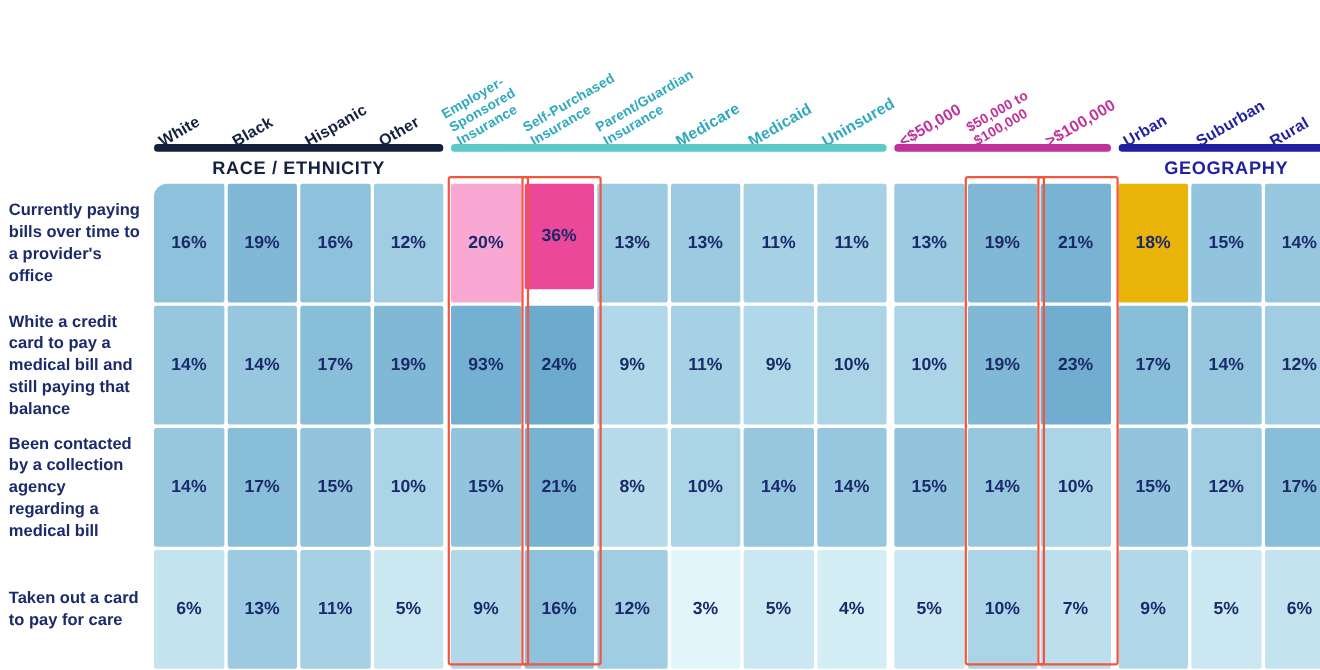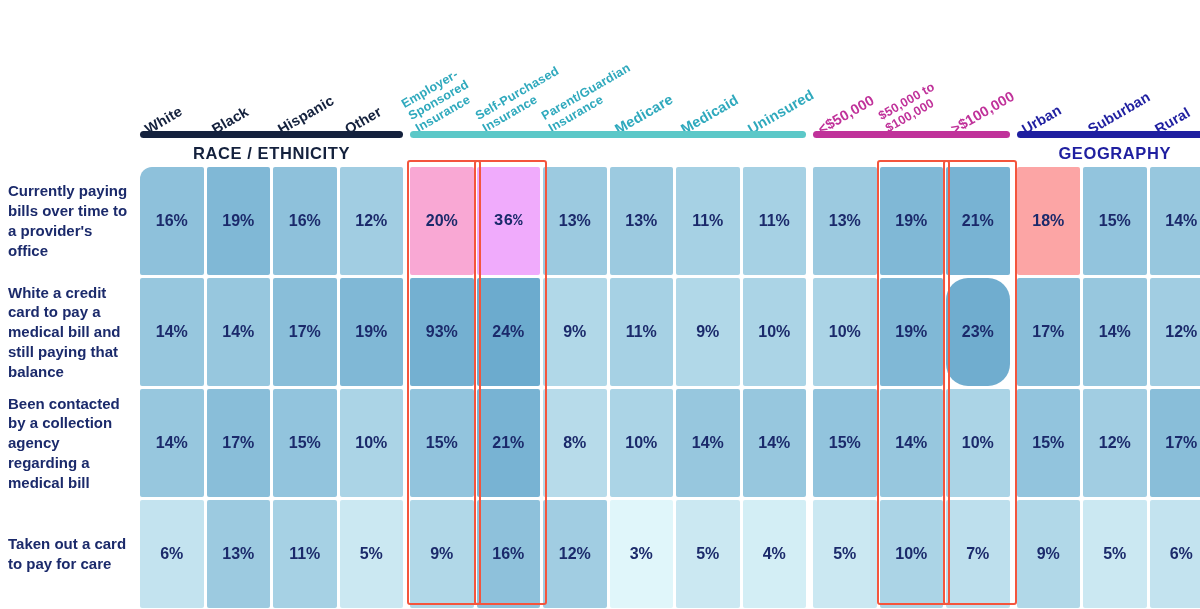--- a/index.html
+++ b/index.html
@@ -132,47 +132,47 @@
       <div class="group-title" style="left: 1016.5px; width: 196.5px; top: 144px; color: rgb(31, 31, 160);">GEOGRAPHY</div>
     </div>
   <div class="grid" id="grid">
       <div class="row" style="top: 167px; height: 108px;">
         <div class="row-label">Currently paying bills over time to a provider's office</div>
         <div class="cell" style="left: 140px; width: 63.5px; height: 108px; background: rgb(142, 193, 219); border-top-left-radius: 12px;">16%</div>
         <div class="cell" style="left: 206.5px; width: 63.5px; height: 108px; background: rgb(128, 184, 214);">19%</div>
         <div class="cell" style="left: 273px; width: 63.5px; height: 108px; background: rgb(142, 193, 219);">16%</div>
         <div class="cell" style="left: 339.5px; width: 63.5px; height: 108px; background: rgb(161, 205, 226);">12%</div>
         <div class="cell" style="left: 410px; width: 63.5px; height: 108px; background: #f9a8d4;">20%</div>
-        <div class="cell" style="left: 476.5px; width: 63.5px; height: 108px; background: #f0abfc; font-family: Liberation Mono, monospace;">36%</div>
+        <div class="cell" style="left: 476.5px; width: 63.5px; height: 96px; background: #ec4899;">36%</div>
         <div class="cell" style="left: 543px; width: 63.5px; height: 108px; background: rgb(156, 202, 224);">13%</div>
         <div class="cell" style="left: 609.5px; width: 63.5px; height: 108px; background: rgb(156, 202, 224);">13%</div>
         <div class="cell" style="left: 676px; width: 63.5px; height: 108px; background: rgb(166, 209, 228);">11%</div>
         <div class="cell" style="left: 742.5px; width: 63.5px; height: 108px; background: rgb(166, 209, 228);">11%</div>
         <div class="cell" style="left: 813px; width: 63.5px; height: 108px; background: rgb(156, 202, 224);">13%</div>
         <div class="cell" style="left: 879.5px; width: 63.5px; height: 108px; background: rgb(128, 184, 214);">19%</div>
         <div class="cell" style="left: 946px; width: 63.5px; height: 108px; background: rgb(120, 179, 211);">21%</div>
-        <div class="cell" style="left: 1016.5px; width: 63.5px; height: 108px; background: #fca5a5;">18%</div>
+        <div class="cell" style="left: 1016.5px; width: 63.5px; height: 108px; background: #eab308;">18%</div>
         <div class="cell" style="left: 1083px; width: 63.5px; height: 108px; background: rgb(146, 196, 221);">15%</div>
         <div class="cell" style="left: 1149.5px; width: 63.5px; height: 108px; background: rgb(151, 199, 222); border-top-right-radius: 12px;">14%</div>
       </div>
       <div class="row" style="top: 278px; height: 108px;">
         <div class="row-label">White a credit card to pay a medical bill and still paying that balance</div>
         <div class="cell" style="left: 140px; width: 63.5px; height: 108px; background: rgb(151, 199, 222);">14%</div>
         <div class="cell" style="left: 206.5px; width: 63.5px; height: 108px; background: rgb(151, 199, 222);">14%</div>
         <div class="cell" style="left: 273px; width: 63.5px; height: 108px; background: rgb(137, 190, 217);">17%</div>
         <div class="cell" style="left: 339.5px; width: 63.5px; height: 108px; background: rgb(128, 184, 214);">19%</div>
         <div class="cell" style="left: 410px; width: 63.5px; height: 108px; background: rgb(116, 176, 209);">93%</div>
         <div class="cell" style="left: 476.5px; width: 63.5px; height: 108px; background: rgb(108, 171, 206);">24%</div>
         <div class="cell" style="left: 543px; width: 63.5px; height: 108px; background: rgb(177, 216, 232);">9%</div>
         <div class="cell" style="left: 609.5px; width: 63.5px; height: 108px; background: rgb(166, 209, 228);">11%</div>
         <div class="cell" style="left: 676px; width: 63.5px; height: 108px; background: rgb(177, 216, 232);">9%</div>
         <div class="cell" style="left: 742.5px; width: 63.5px; height: 108px; background: rgb(171, 212, 230);">10%</div>
         <div class="cell" style="left: 813px; width: 63.5px; height: 108px; background: rgb(171, 212, 230);">10%</div>
         <div class="cell" style="left: 879.5px; width: 63.5px; height: 108px; background: rgb(128, 184, 214);">19%</div>
-        <div class="cell" style="left: 946px; width: 63.5px; height: 108px; background: rgb(112, 173, 207); border-radius: 22px;">23%</div>
+        <div class="cell" style="left: 946px; width: 63.5px; height: 108px; background: rgb(112, 173, 207);">23%</div>
         <div class="cell" style="left: 1016.5px; width: 63.5px; height: 108px; background: rgb(137, 190, 217);">17%</div>
         <div class="cell" style="left: 1083px; width: 63.5px; height: 108px; background: rgb(151, 199, 222);">14%</div>
         <div class="cell" style="left: 1149.5px; width: 63.5px; height: 108px; background: rgb(161, 205, 226);">12%</div>
       </div>
       <div class="row" style="top: 389px; height: 108px;">
         <div class="row-label">Been contacted by a collection agency regarding a medical bill</div>
         <div class="cell" style="left: 140px; width: 63.5px; height: 108px; background: rgb(151, 199, 222);">14%</div>
         <div class="cell" style="left: 206.5px; width: 63.5px; height: 108px; background: rgb(137, 190, 217);">17%</div>
         <div class="cell" style="left: 273px; width: 63.5px; height: 108px; background: rgb(146, 196, 221);">15%</div>
         <div class="cell" style="left: 339.5px; width: 63.5px; height: 108px; background: rgb(171, 212, 230);">10%</div>

